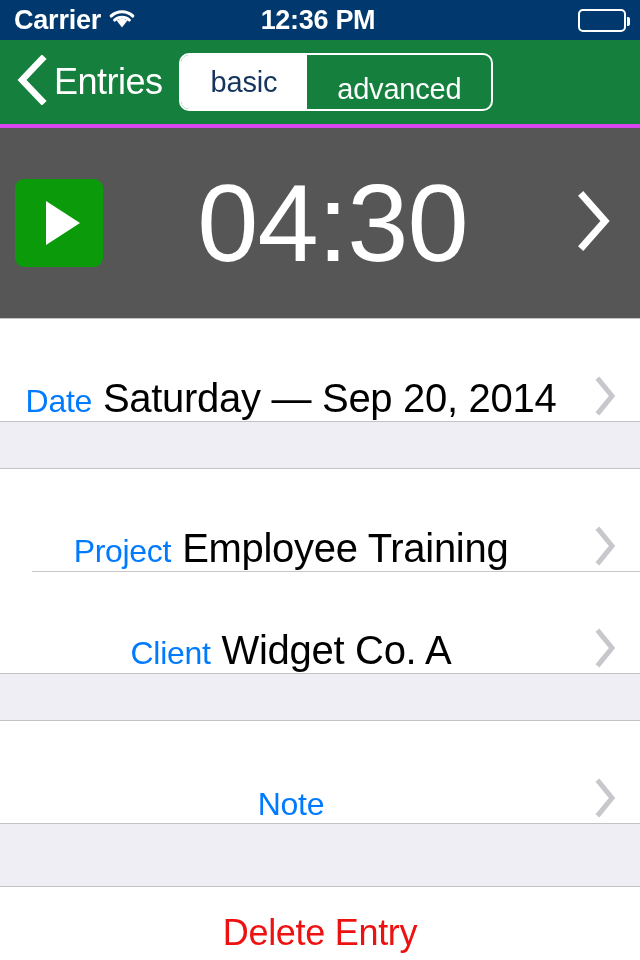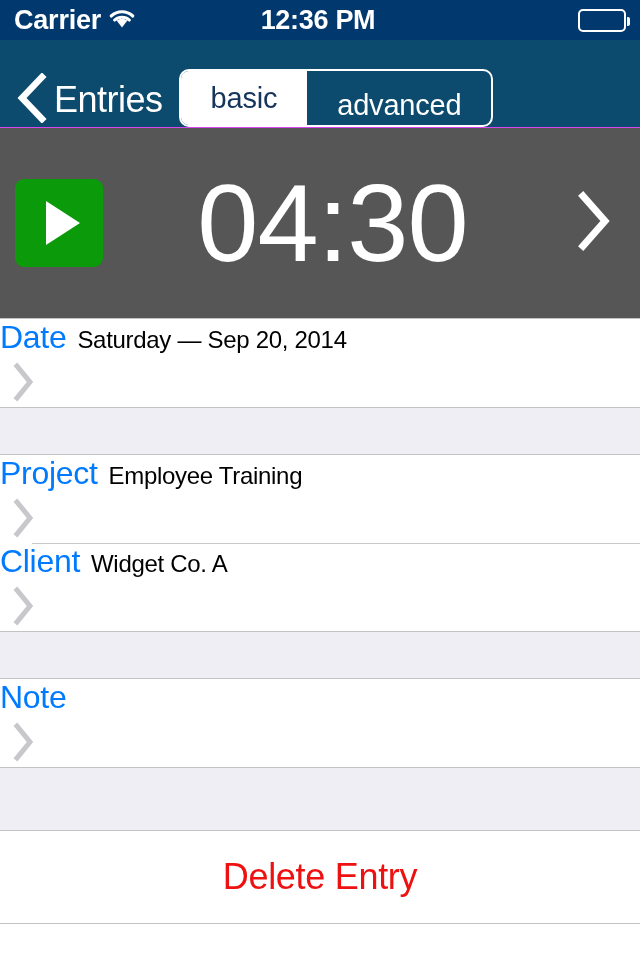--- a/index.html
+++ b/index.html
@@ -68,26 +68,26 @@
     top: 6px;
     width: 3px;
     height: 9px;
     background: #ffffff;
     border-radius: 0 2px 2px 0;
   }
 
   
   .nav-bar {
     height: 88px;
-    background: #0c4a6e;
-    display: flex;
-    align-items: flex-end;
+    background: #15803d;
+    display: flex;
+    align-items: center;
     padding: 0 16px;
     box-sizing: border-box;
-    border-bottom: 1px solid #d946ef;
+    border-bottom: 4px solid #d946ef;
   }
   .back-button {
     display: flex;
     align-items: center;
     gap: 6px;
     color: #ffffff;
     cursor: pointer;
   }
   .back-chevron { display: block; }
   .back-label {
@@ -174,29 +174,28 @@
     border-top: 1px solid #c3c3c7;
     border-bottom: 1px solid #c3c3c7;
   }
   .section-gap {
     height: 46px;
     background: #eeeef4;
   }
   .section-gap.tall { height: 62px; }
 
   .row {
-    height: 88px;
-    display: flex;
-    align-items: flex-start;
+    height: 102px;
+    display: flex;
+    align-items: flex-end;
     padding-right: 22px;
     box-sizing: border-box;
     background: #ffffff;
     cursor: pointer;
     position: relative;
-    flex-direction: column;
   }
   .row + .row::before {
     content: "";
     position: absolute;
     left: 32px;
     right: 0;
     top: 0;
     height: 1px;
     background: #c8c7cc;
   }
@@ -209,21 +208,21 @@
     min-width: 0;
   }
   .row-label {
     color: #007aff;
     font-size: 32px;
     letter-spacing: -0.3px;
     white-space: nowrap;
   }
   .row-value {
     color: #000000;
-    font-size: 24px;
+    font-size: 40px;
     letter-spacing: -0.3px;
     white-space: nowrap;
   }
   .row-value:empty { display: none; }
   .row-chevron { flex: none; display: block; margin-left: 10px; }
 
   .delete-row {
     height: 92px;
     display: flex;
     align-items: center;

